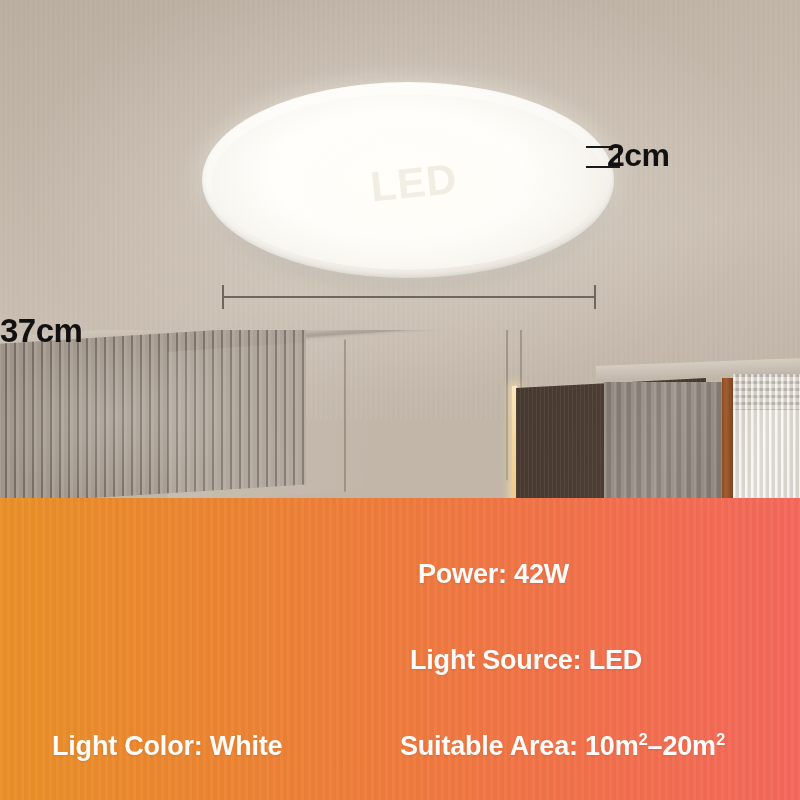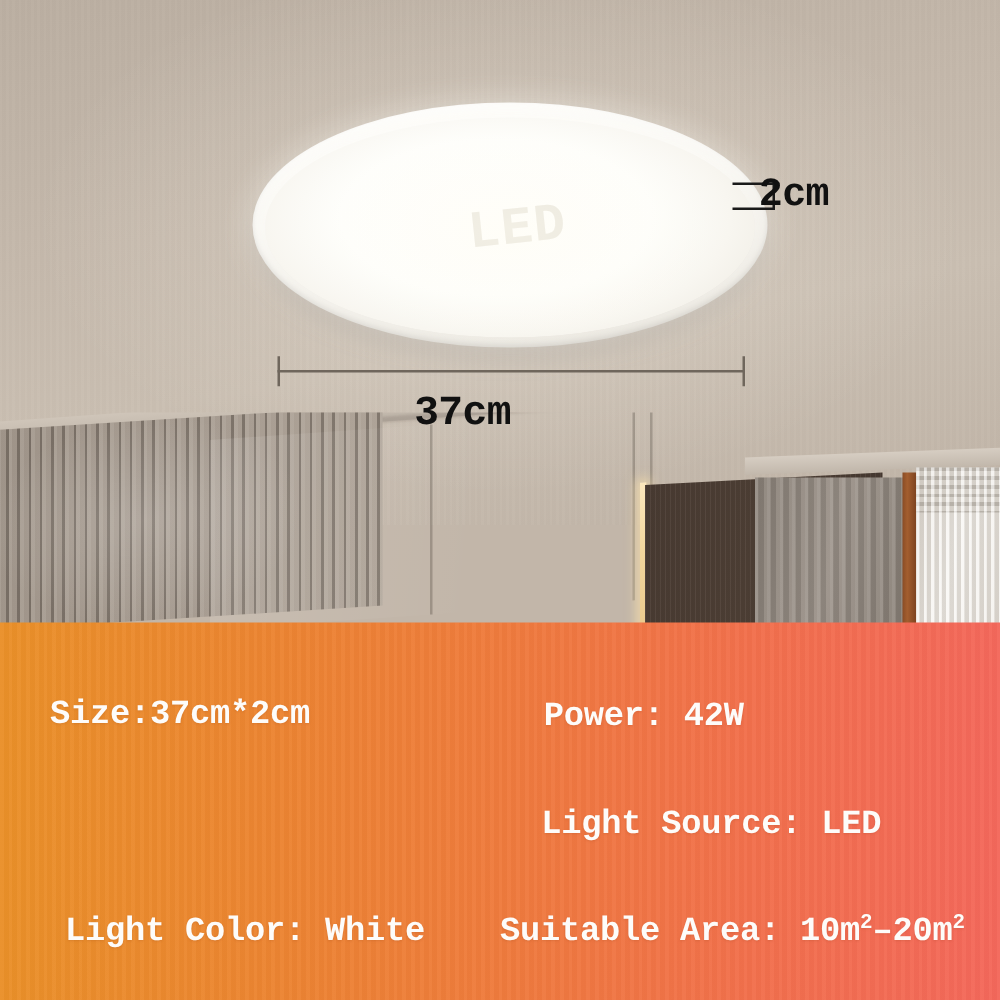--- a/index.html
+++ b/index.html
@@ -5,21 +5,21 @@
   html, body {
     margin: 0;
     padding: 0;
     background: #ffffff;
   }
   #stage {
     position: relative;
     width: 800px;
     height: 800px;
     overflow: hidden;
-    font-family: Liberation Mono, monospace;
+    font-family: Liberation Sans, sans-serif;
     background: #bfb3a6;
   }
 
   
   #photo {
     position: absolute;
     left: 0; top: 0;
     width: 800px;
     height: 500px;
     overflow: hidden;
@@ -287,21 +287,21 @@
     top: 285px;
     width: 2px; height: 24px;
     background: #6f665c;
   }
   .dim-37-tick.left  { left: 222px; }
   .dim-37-tick.right { left: 594px; }
   .dim-37-label {
     position: absolute;
     left: 0; top: 312px;
     width: 740px;
-    text-align: center;
+    text-align: left;
     font-size: 33px;
     font-weight: 700;
     color: #111111;
     letter-spacing: -0.5px;
   }
 
   
   #banner {
     position: absolute;
     left: 0; top: 498px;
@@ -325,23 +325,23 @@
     white-space: nowrap;
     text-shadow: 0 1px 2px rgba(140,60,20,0.18);
   }
   .spec sup {
     font-size: 0.62em;
     vertical-align: super;
     line-height: 0;
   }
   
   .spec.r1c1 { left: 40px;  top: 557px; }
-  .spec.r1c2 { left: 418px; top: 559px; margin-left: 17px; }
+  .spec.r1c2 { left: 418px; top: 559px; }
   .spec.r2c1 { left: 36px;  top: 645px; }
-  .spec.r2c2 { left: 410px; top: 645px; margin-left: 23px; }
+  .spec.r2c2 { left: 410px; top: 645px; }
   .spec.r3c1 { left: 52px;  top: 731px; }
   .spec.r3c2 { left: 400px; top: 731px; }
 </style>
 </head>
 <body>
 
 <div id="stage">
 
   <div id="photo">
 
@@ -404,21 +404,20 @@
     <div class="dim-37-line"></div>
     <div class="dim-37-tick left"></div>
     <div class="dim-37-tick right"></div>
     <div class="dim-37-label">37cm</div>
   </div>
 
   <div id="banner">
     <div class="band-tex"></div>
   </div>
 
-  <div class="spec r1c1">Size:37cm*2cm</div>
 
   <div class="spec r1c2">Power: 42W</div>
 
 
   <div class="spec r2c2">Light Source: LED</div>
 
   <div class="spec r3c1">Light Color: White</div>
 
   <div class="spec r3c2">
     <span>Suitable Area: 10m</span><sup>2</sup><span>–20m</span><sup>2</sup>

